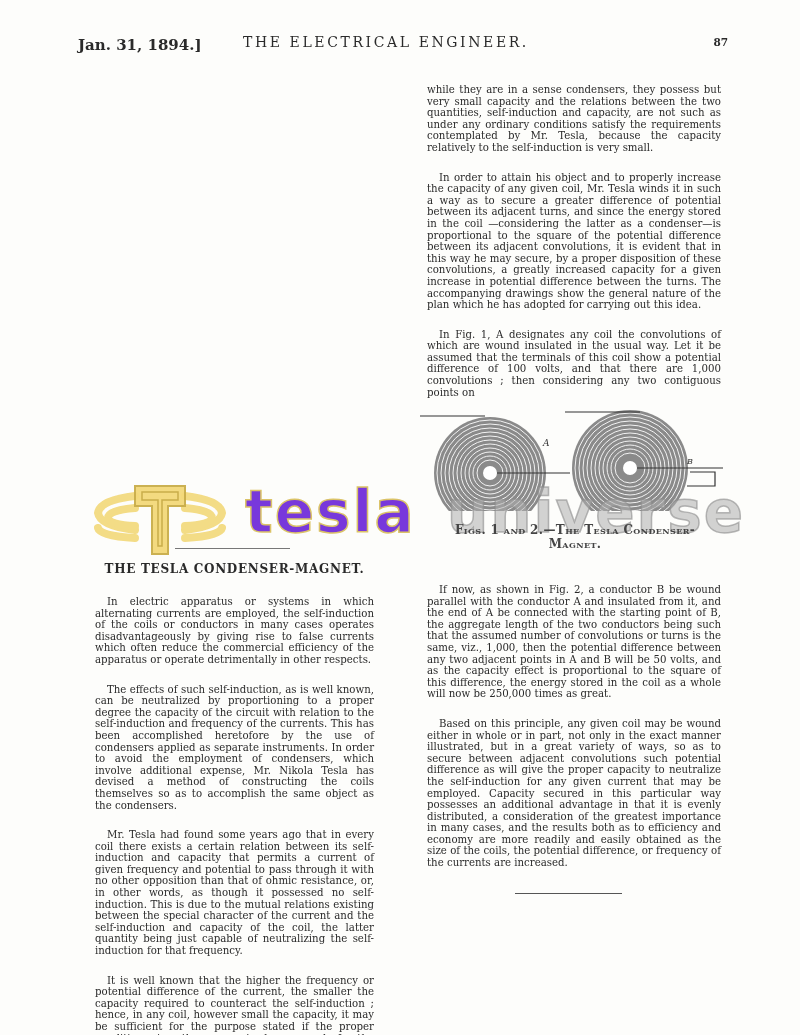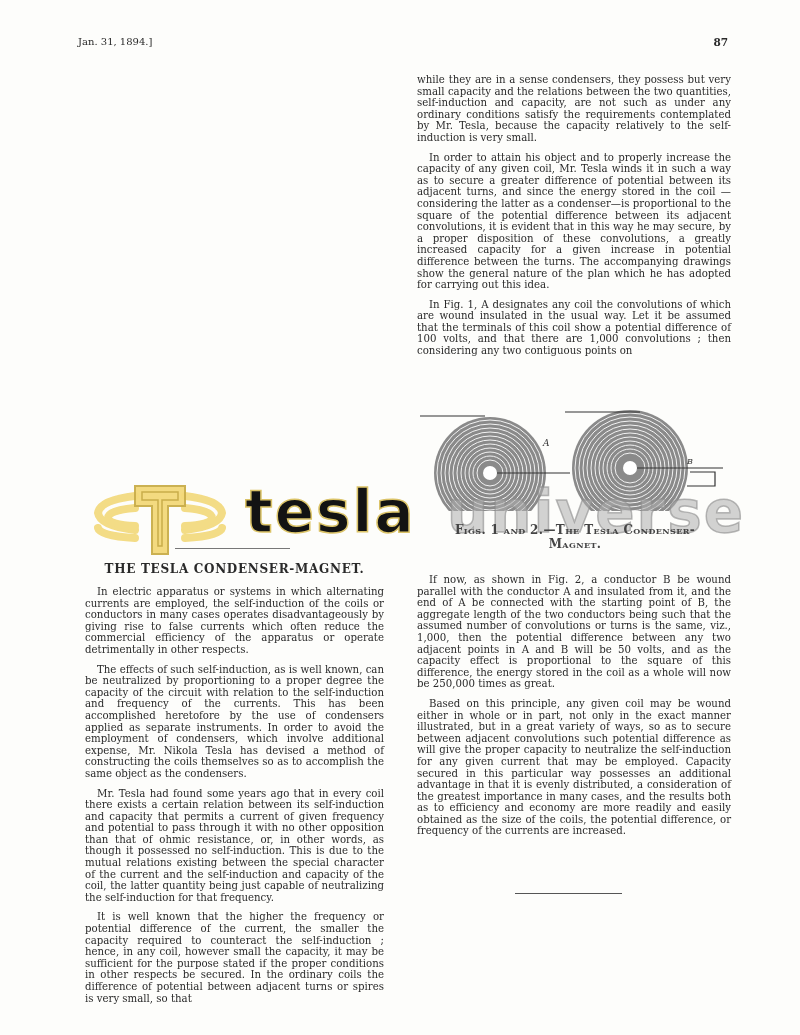--- a/index.html
+++ b/index.html
@@ -1,26 +1,26 @@
 <!DOCTYPE html>
 <html><head>
 <meta charset="utf-8">
 <style>
   html, body { margin: 0; padding: 0; }
   body {
     width: 800px; height: 1035px; background: #fdfdfb; position: relative; overflow: hidden;
     font-family: "DejaVu Serif", "Liberation Serif", serif; color: #2a2a2a;
   }
   .header { position: absolute; top: 36px; left: 78px; width: 650px; height: 18px; }
-  .hdr-date { position: absolute; left: 0; top: 0; font-size: 10px; font-weight: normal; }
+  .hdr-date { position: absolute; left: 0; top: 0; font-size: 15px; font-weight: bold; }
   .hdr-title { position: absolute; left: 165px; top: -2px; font-size: 14px; letter-spacing: 2.6px; }
   .hdr-page { position: absolute; right: 0; top: 0; font-size: 10.5px; font-weight: bold; text-align: center; }
 
   .col { position: absolute; font-size: 10.2px; line-height: 11.6px; text-align: justify; }
-  .col p { margin: 8px; text-indent: 12px; }
+  .col p { margin: 18px; text-indent: 12px; }
   .col p.noindent { text-indent: 0; }
   .col-right-top { left: 409px; top: 66px; width: 330px; }
   .col-left { left: 77px; top: 578px; width: 315px; }
   .col-right-bottom { left: 409px; top: 566px; width: 330px; }
 
   .article-title {
     position: absolute; left: 77px; top: 562px; width: 315px; text-align: center;
     font-size: 12px; font-weight: bold; letter-spacing: 0.7px;
   }
   .title-rule { position: absolute; left: 175px; top: 548px; width: 115px; height: 1px; background: #777; }
@@ -30,28 +30,29 @@
   .fig-caption {
     position: absolute; left: 430px; top: 523px; width: 290px; text-align: center;
     font-size: 12px; letter-spacing: 0.4px; font-variant: small-caps; font-weight: bold; color: #444;
   }
 
   .watermark { position: absolute; left: 90px; top: 478px; width: 620px; height: 80px; pointer-events: none; }
   .wm-text {
     position: absolute; top: 4px; font-family: "DejaVu Sans", sans-serif; font-size: 58px;
     letter-spacing: 2px; line-height: 60px; font-weight: bold;
   }
-  .wm-tesla { left: 155px; color: #000000; -webkit-text-stroke: 1.5px #d9bf5c; opacity: 0.92; }
+  .wm-tesla { left: 155px; color: #6d28d9; -webkit-text-stroke: 1.5px #d9bf5c; opacity: 0.92; }
   .wm-universe { left: 357px; color: rgba(175,175,175,0.55); -webkit-text-stroke: 1.5px rgba(140,140,140,0.6); }
 </style>
 </head>
 <body>
 
 <div class="header">
   <span class="hdr-date">Jan. 31, 1894.]</span>
+  <span class="hdr-title">THE ELECTRICAL ENGINEER.</span>
   <span class="hdr-page">87</span>
 </div>
 
 <div class="col col-right-top">
   <p class="noindent">while they are in a sense condensers, they possess but very small capacity and the relations between the two quantities, self-induction and capacity, are not such as under any ordinary conditions satisfy the requirements contemplated by Mr. Tesla, because the capacity relatively to the self-induction is very small.</p>
   <p>In order to attain his object and to properly increase the capacity of any given coil, Mr. Tesla winds it in such a way as to secure a greater difference of potential between its adjacent turns, and since the energy stored in the coil —considering the latter as a condenser—is proportional to the square of the potential difference between its adjacent convolutions, it is evident that in this way he may secure, by a proper disposition of these convolutions, a greatly increased capacity for a given increase in potential difference between the turns. The accompanying drawings show the general nature of the plan which he has adopted for carrying out this idea.</p>
   <p>In Fig. 1, A designates any coil the convolutions of which are wound insulated in the usual way. Let it be assumed that the terminals of this coil show a potential difference of 100 volts, and that there are 1,000 convolutions ; then considering any two contiguous points on</p>
 </div>
 
 <div class="figure">

